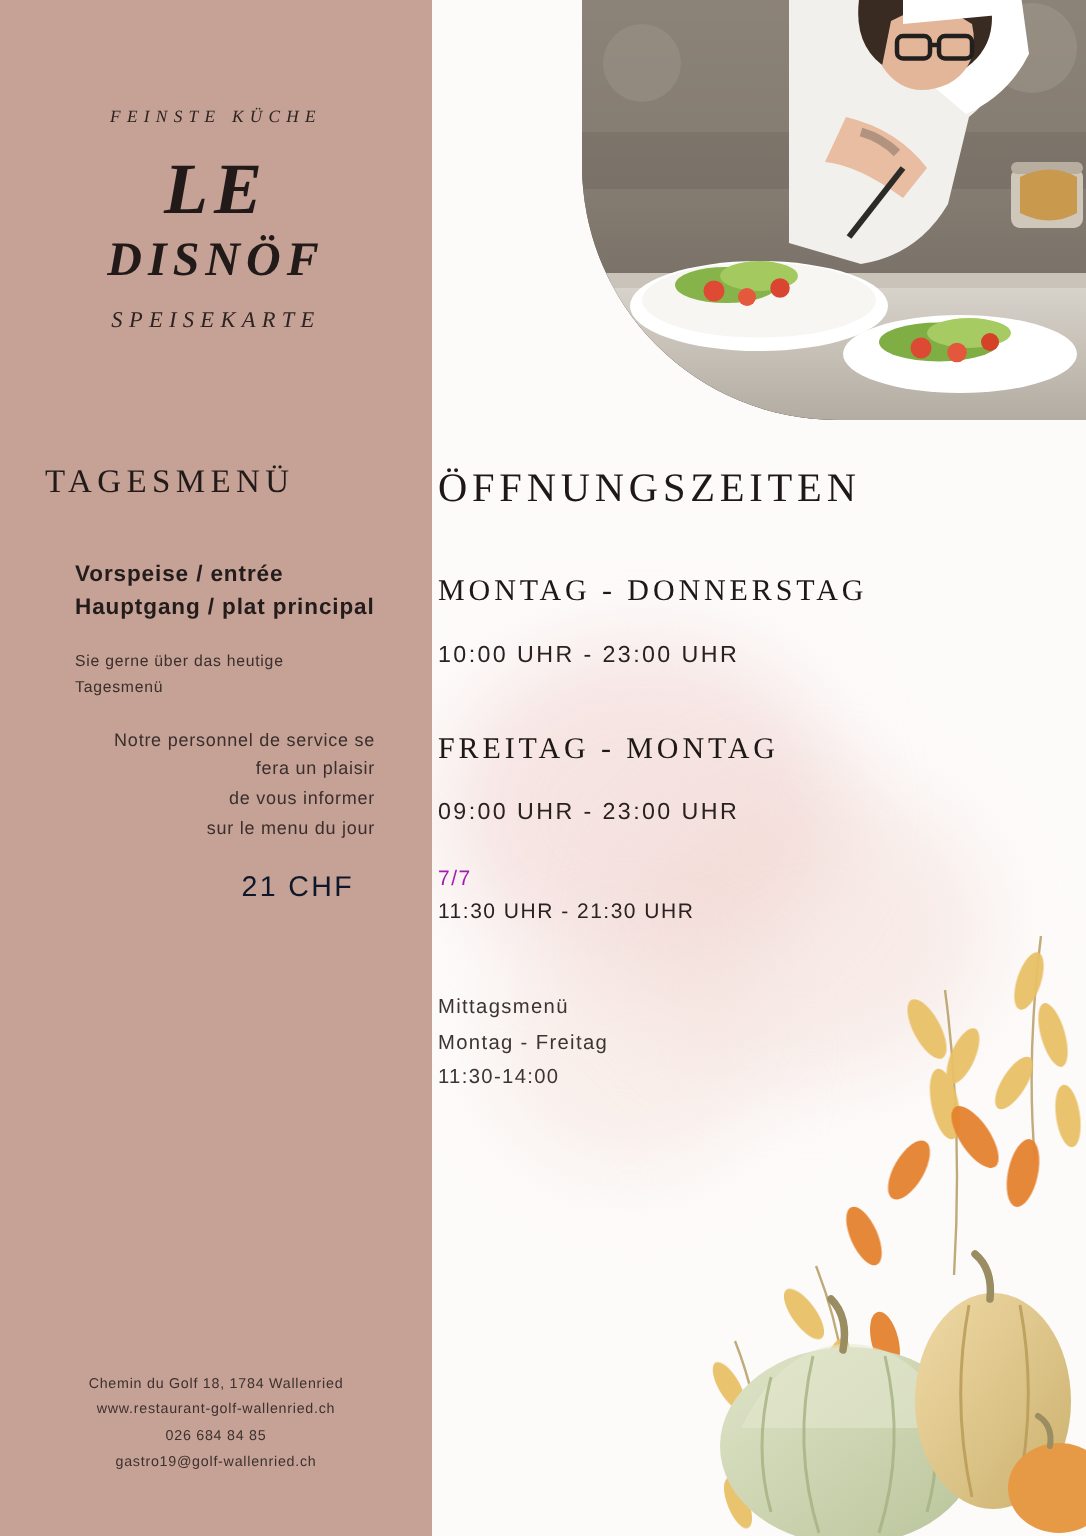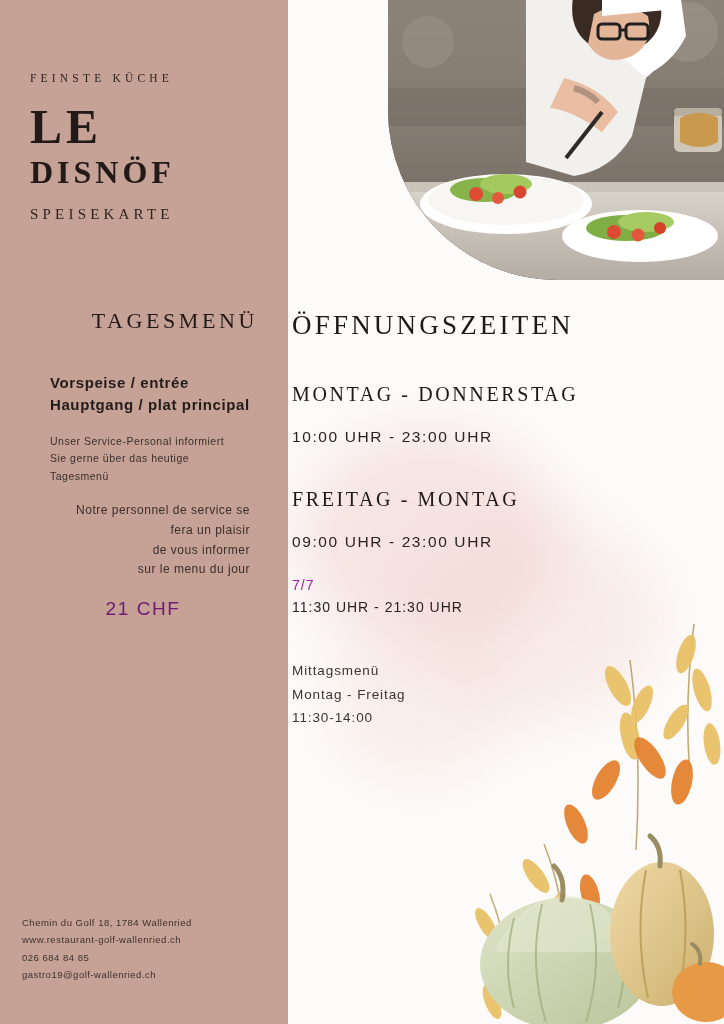--- a/index.html
+++ b/index.html
@@ -57,22 +57,23 @@
     color: #2b2220;
     box-sizing: border-box;
   }
   .left-inner {
     position: absolute;
     left: 0; right: 0; top: 0;
     padding: 0 30px;
   }
 
   .brand {
-    text-align: left;
+    text-align: center;
     padding-top: 72px;
+    font-style: italic;
   }
   .brand-eyebrow {
     font-family: "Liberation Serif", serif;
     font-size: 11.5px;
     letter-spacing: 4.2px;
     color: #2d2421;
     margin-bottom: 18px;
   }
   .brand-line1 {
     font-family: "Liberation Serif", serif;
@@ -93,21 +94,21 @@
   }
   .brand-sub {
     font-family: "Liberation Serif", serif;
     font-size: 15px;
     letter-spacing: 4.2px;
     color: #2d2421;
     margin-top: 16px;
   }
 
   .daily-title {
-    text-align: right;
+    text-align: left;
     font-family: "Liberation Serif", serif;
     font-size: 22px;
     letter-spacing: 3.6px;
     color: #211a18;
     margin-top: 85px;
   }
 
   .daily-body {
     margin-top: 38px;
     padding-left: 20px;
@@ -131,32 +132,32 @@
   .note-fr {
     margin-top: 16px;
     font-size: 12px;
     letter-spacing: .5px;
     line-height: 1.65;
     color: #3a2f2c;
     text-align: right;
   }
   .price {
     margin-top: 18px;
-    text-align: center;
+    text-align: right;
     padding-right: 14px;
     font-size: 19px;
     letter-spacing: 1.6px;
-    color: #701a75;
+    color: #0f172a;
   }
 
   .contact {
     position: absolute;
     left: 0; right: 0;
     bottom: 40px;
-    text-align: left;
+    text-align: center;
     font-size: 9.5px;
     line-height: 1.85;
     letter-spacing: .5px;
     color: #3d312e;
     padding: 0 22px;
   }
 
   
   .right-panel {
     position: absolute;
@@ -256,21 +257,20 @@
         <div class="brand-sub">SPEISEKARTE</div>
       </div>
 
       <div class="daily-title">TAGESMENÜ</div>
 
       <div class="daily-body">
         <div class="course">Vorspeise / entrée</div>
         <div class="course">Hauptgang / plat principal</div>
 
         <div class="note-de">
-          <div>Unser Service-Personal informiert</div>
           <div>Sie gerne über das heutige Tagesmenü</div>
         </div>
 
         <div class="note-fr">
           <div>Notre personnel de service se fera un plaisir</div>
           <div>de vous informer</div>
           <div>sur le menu du jour</div>
         </div>
 
         <div class="price">21 CHF</div>

